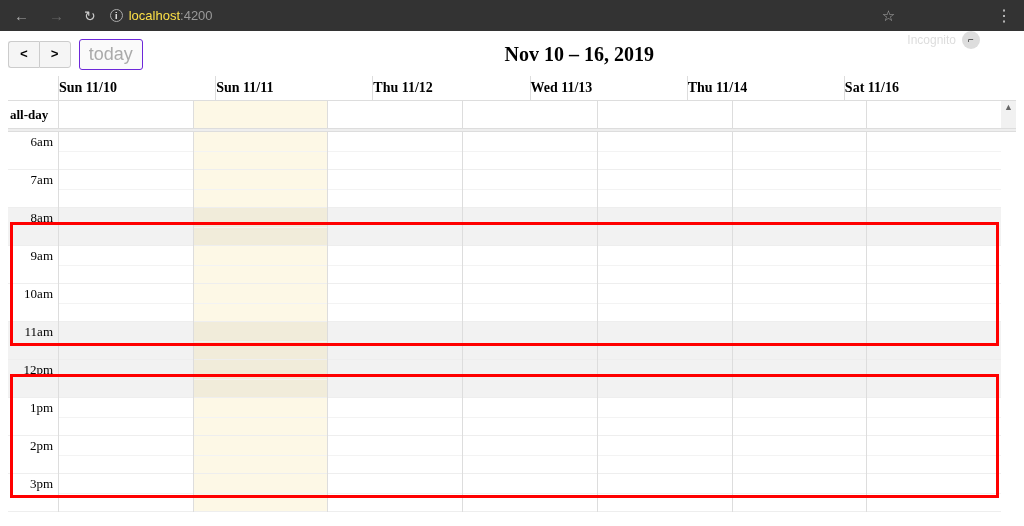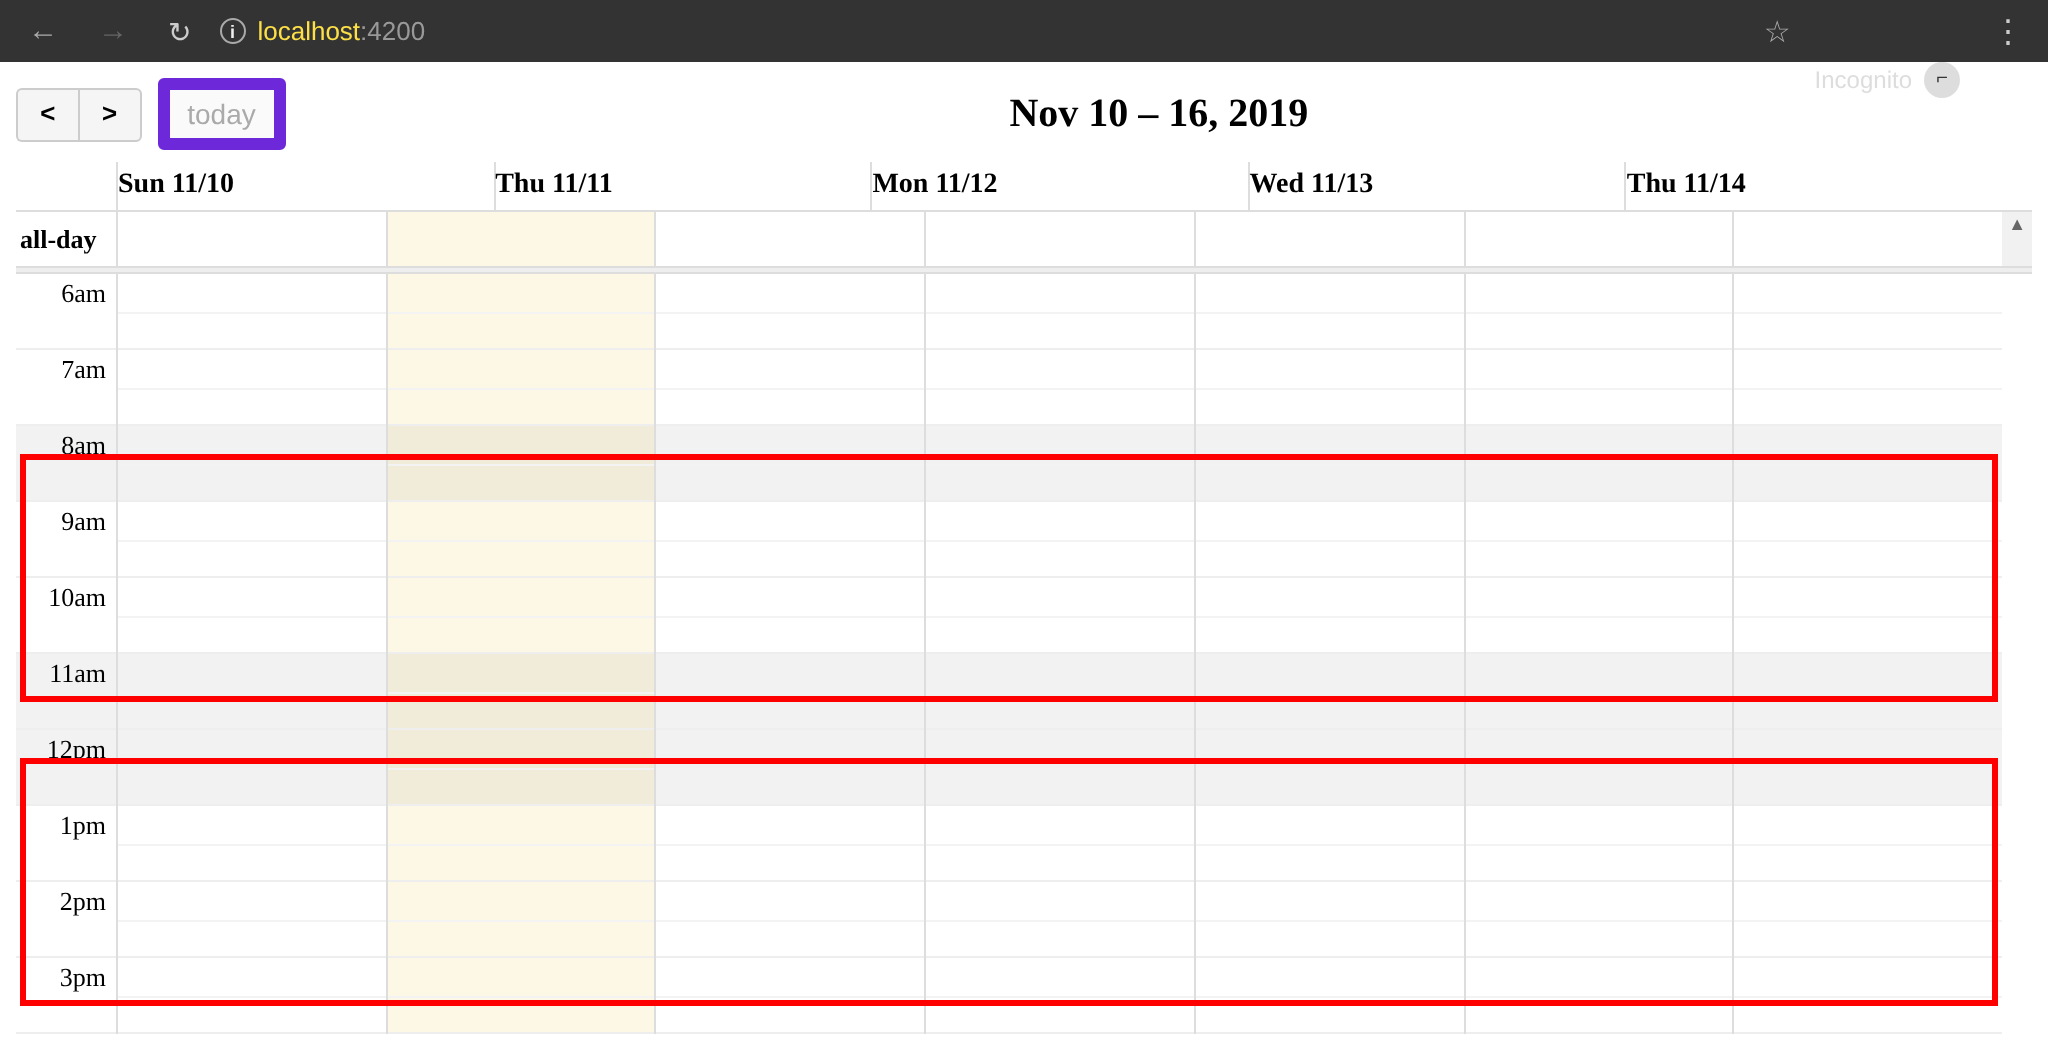--- a/index.html
+++ b/index.html
@@ -67,22 +67,22 @@
     }
     .btn-group { display: flex; }
     .btn-group .btn { border-radius: 0; }
     .btn-group .btn:first-child { border-radius: 3px 0 0 3px; border-right: none; }
     .btn-group .btn:last-child { border-radius: 0 3px 3px 0; }
     .btn.chev { padding: 5px 11px; font-weight: bold; font-family: "Courier New", monospace; }
     .btn.today {
       margin-left: 8px;
       color: #aaa;
       background: #fafafa;
-      border: 6px solid #6d28d9;
-      font-size: 14px;
+      border: 1px solid #6d28d9;
+      font-size: 18px;
       padding: 4px 9px;
     }
     .toolbar .title {
       flex: 1;
       text-align: center;
       font-family: "Times New Roman", serif;
       font-size: 20px;
       font-weight: bold;
     }
     .view-group { display: flex; }
@@ -205,24 +205,25 @@
     </div>
     <button class="btn today">today</button>
     <div class="title">Nov 10 – 16, 2019</div>
   </div>
 
   <div class="calendar-wrap">
     <div class="cal-header" id="cal-header">
       <div class="time-gutter-head"></div>
 
       <div class="day-head">Sun 11/10</div>
-        <div class="day-head">Thu 11/11</div>
-        <div class="day-head">Mon 11/12</div>
+        <div class="day-head">Sun 11/11</div>
+        <div class="day-head">Thu 11/12</div>
         <div class="day-head">Wed 11/13</div>
         <div class="day-head">Thu 11/14</div>
+        <div class="day-head">Sat 11/16</div>
         <div class="scroll-gutter-head"></div>
     </div>
 
     <div class="allday-row" id="allday-row">
       <div class="allday-label">all-day</div>
 
       <div class="allday-cell"></div>
         <div class="allday-cell today"></div>
         <div class="allday-cell"></div>
         <div class="allday-cell"></div>

